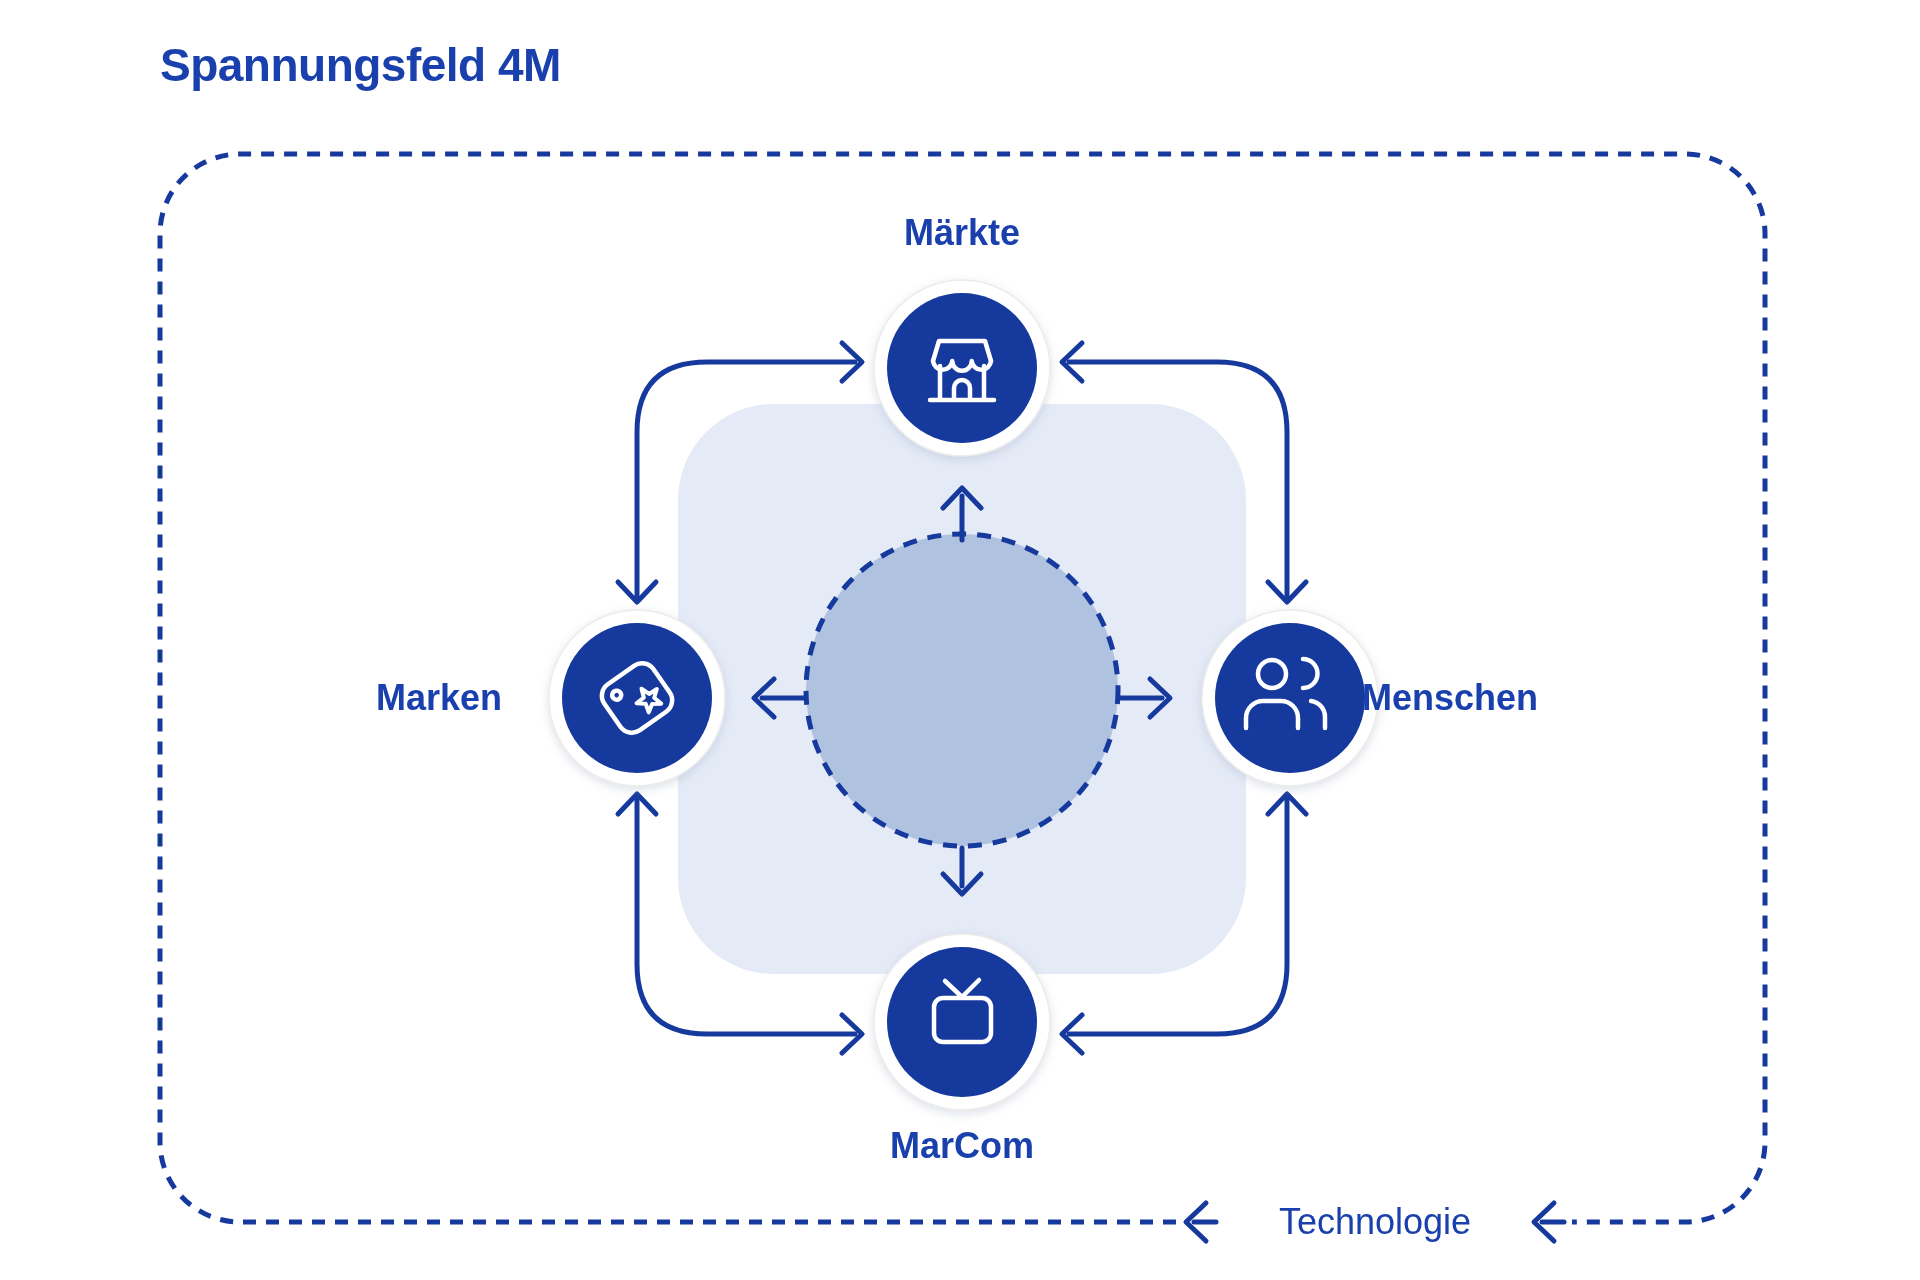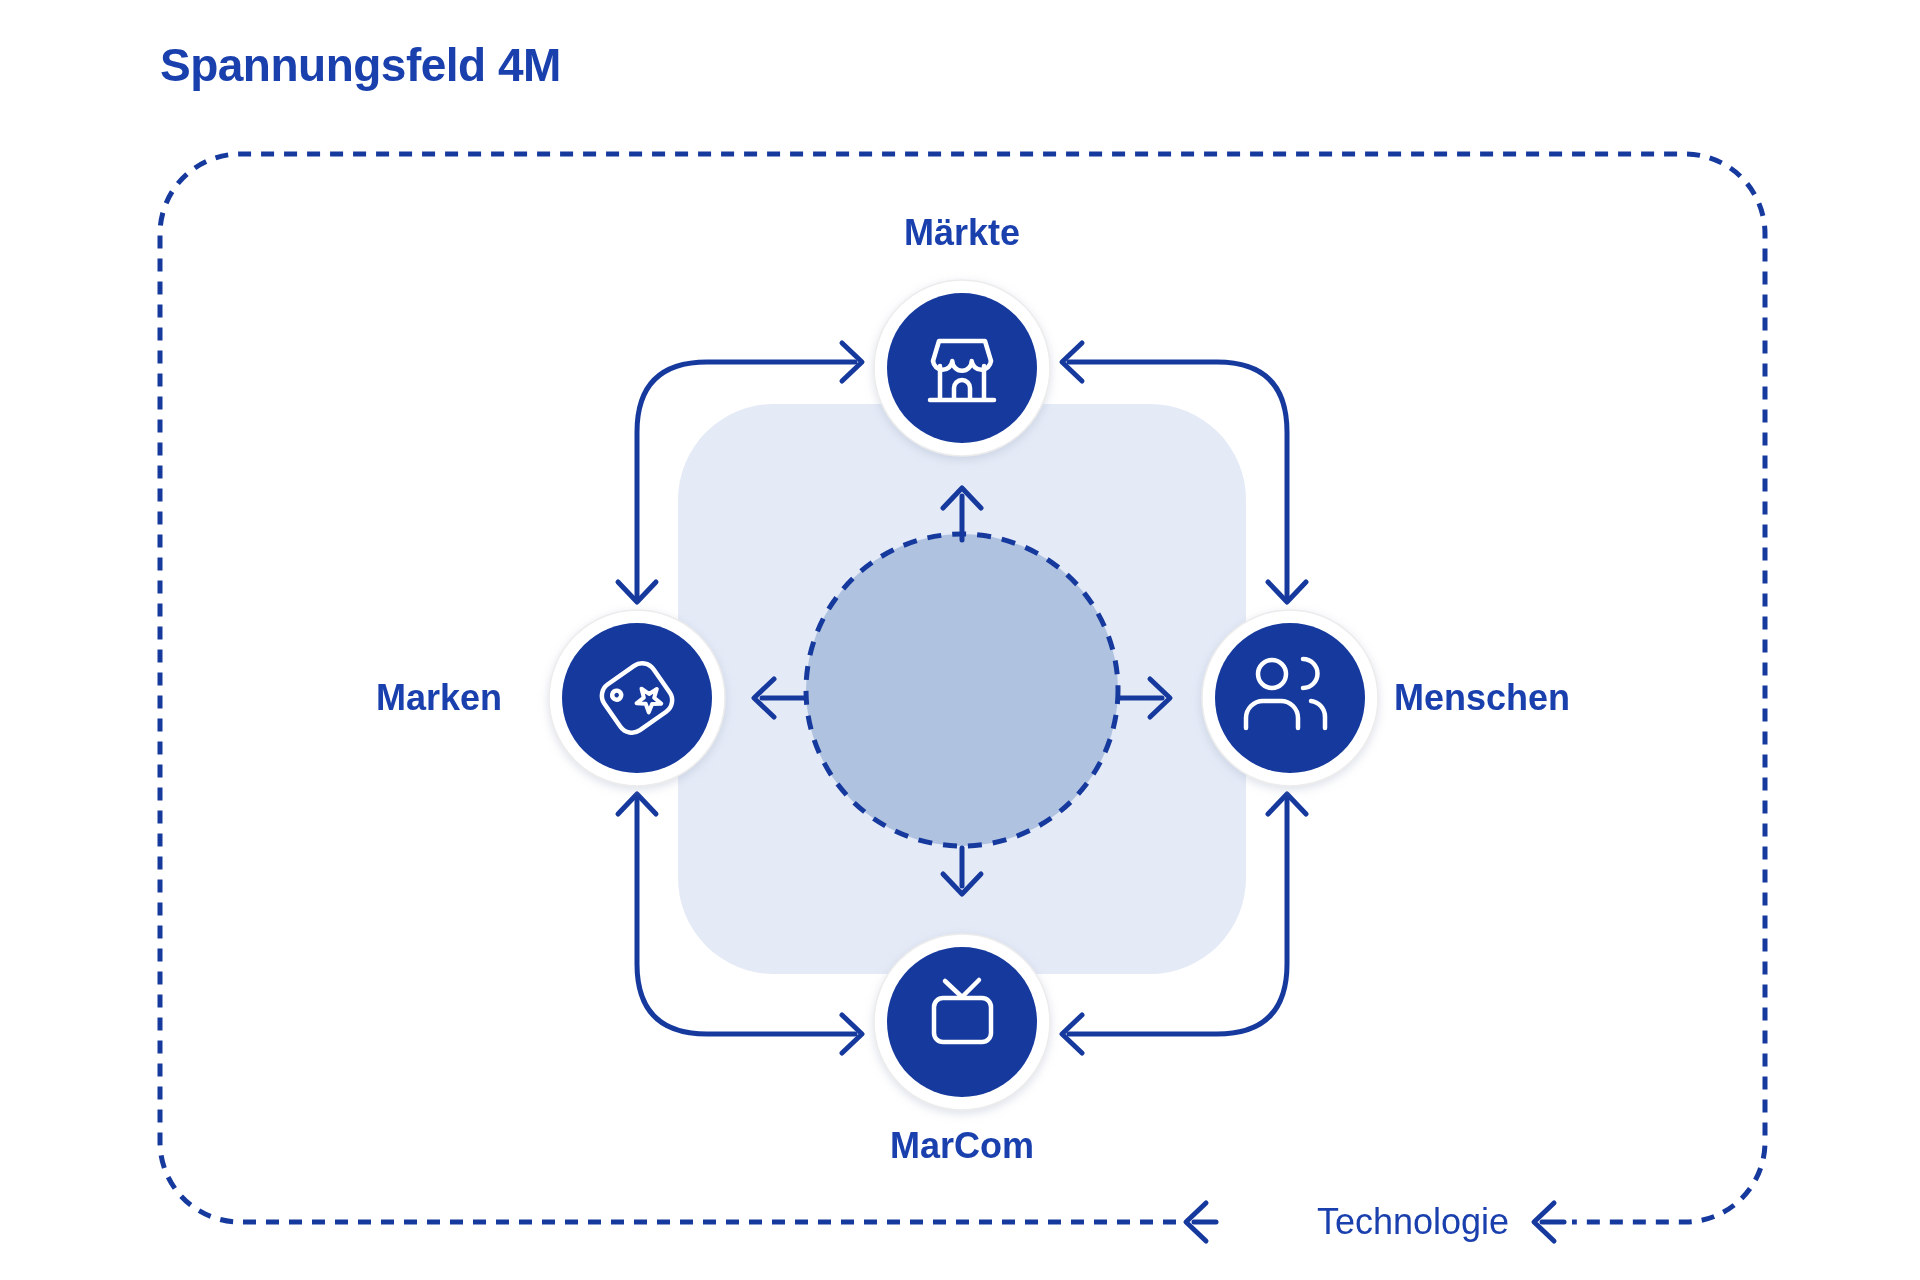--- a/index.html
+++ b/index.html
@@ -21,29 +21,29 @@
   .chev{stroke:var(--blue-dark);stroke-width:5;fill:none;stroke-linecap:round;stroke-linejoin:round;}
   .panel{fill:var(--panel-fill);}
   .centercircle{fill:var(--center-fill);stroke:var(--blue-dark);stroke-width:5;}
   .nodewhite{fill:#fff;stroke:#ECECEC;stroke-width:1.5;}
   .nodedark{fill:var(--blue-dark);}
   .iconstroke{stroke:#fff;stroke-width:4.5;fill:none;stroke-linecap:round;stroke-linejoin:round;}
   .txt{position:absolute;color:var(--blue-text);white-space:nowrap;}
   .title{left:160px;top:38px;font-size:46px;font-weight:bold;letter-spacing:-0.5px;}
   .nodelabel{font-size:36px;font-weight:bold;text-align:center;}
   .lbl-top{left:962px;top:233px;transform:translate(-50%,-50%);}
-  .lbl-right{left:1394px;top:698px;transform:translate(0,-50%);}
+  .lbl-right{left:1362px;top:698px;transform:translate(0,-50%);}
   .lbl-bottom{left:962px;top:1146px;transform:translate(-50%,-50%);}
   .lbl-left{left:502px;top:698px;transform:translate(-100%,-50%);}
   .marcom{
     left:962px;top:692px;transform:translate(-50%,-50%);
     font-family:"Liberation Serif",serif;font-weight:bold;font-size:54px;
     color:var(--marcom-blue);letter-spacing:0.5px;
   }
-  .technologie{left:1375px;top:1222px;transform:translate(-50%,-50%);font-size:36px;font-weight:400;margin-left:38px;}
+  .technologie{left:1375px;top:1222px;transform:translate(-50%,-50%);font-size:36px;font-weight:400;}
 </style>
 </head>
 <body>
 
 <div class="stage">
 
   <svg width="1920" height="1280" viewBox="0 0 1920 1280">
     <defs>
       <filter id="soft" x="-30%" y="-30%" width="160%" height="160%">
         <feDropShadow dx="0" dy="3" stdDeviation="5" flood-color="#9aa6c0" flood-opacity="0.35"></feDropShadow>

